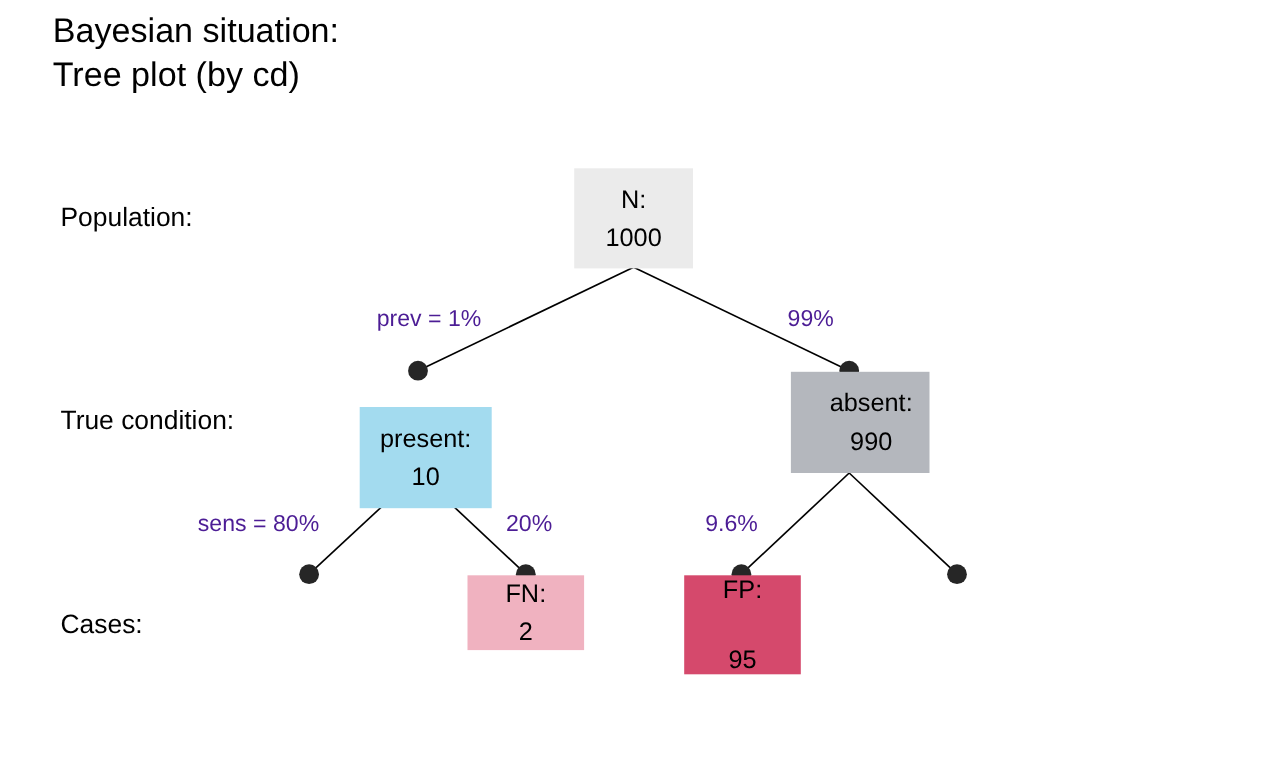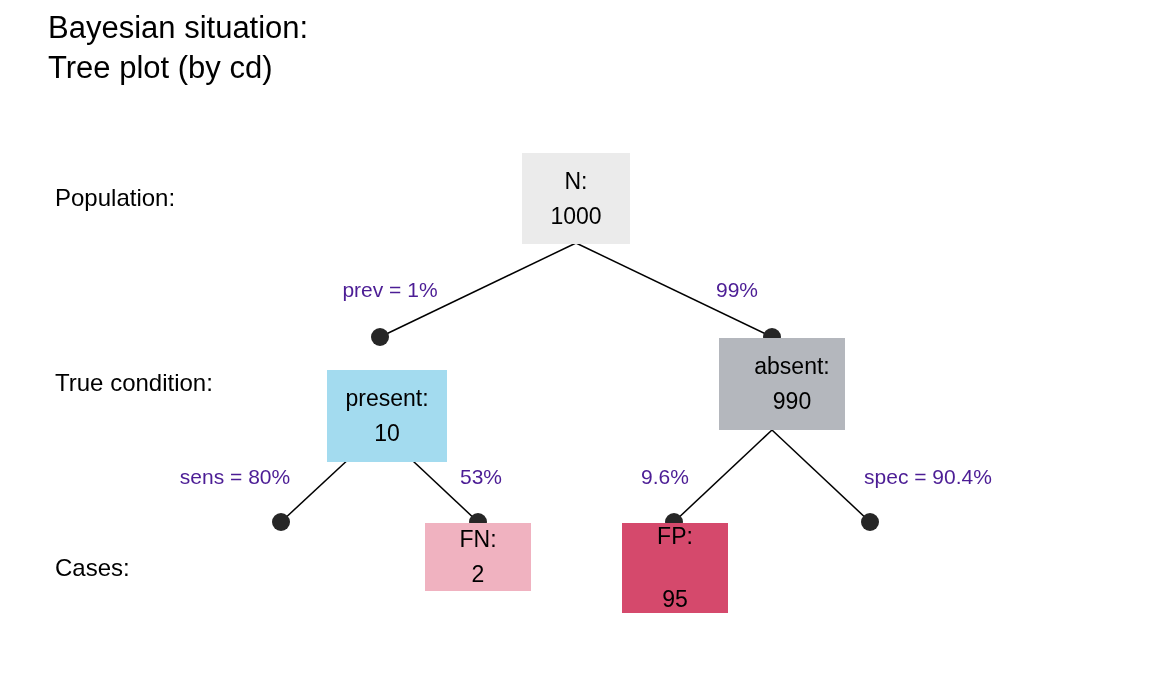--- a/index.html
+++ b/index.html
@@ -110,23 +110,22 @@
     <circle cx="772" cy="337" r="9"></circle>
     <circle cx="281" cy="522" r="9"></circle>
     <circle cx="478" cy="522" r="9"></circle>
     <circle cx="674" cy="522" r="9"></circle>
     <circle cx="870" cy="522" r="9"></circle>
   </svg>
 
   <div class="edge-label prev">prev = 1%</div>
   <div class="edge-label not-prev">99%</div>
   <div class="edge-label sens">sens = 80%</div>
-  <div class="edge-label miss">53%</div>
+  <div class="edge-label miss">20%</div>
   <div class="edge-label fallout">9.6%</div>
-  <div class="edge-label spec">spec = 90.4%</div>
 
   <div class="node root" style="background: rgb(235, 235, 235);">
     <div>N:</div>
     <div>1000</div>
   </div>
 
   <div class="node present" style="background: rgb(163, 219, 239);">
     <div>present:</div>
     <div>10</div>
   </div>

